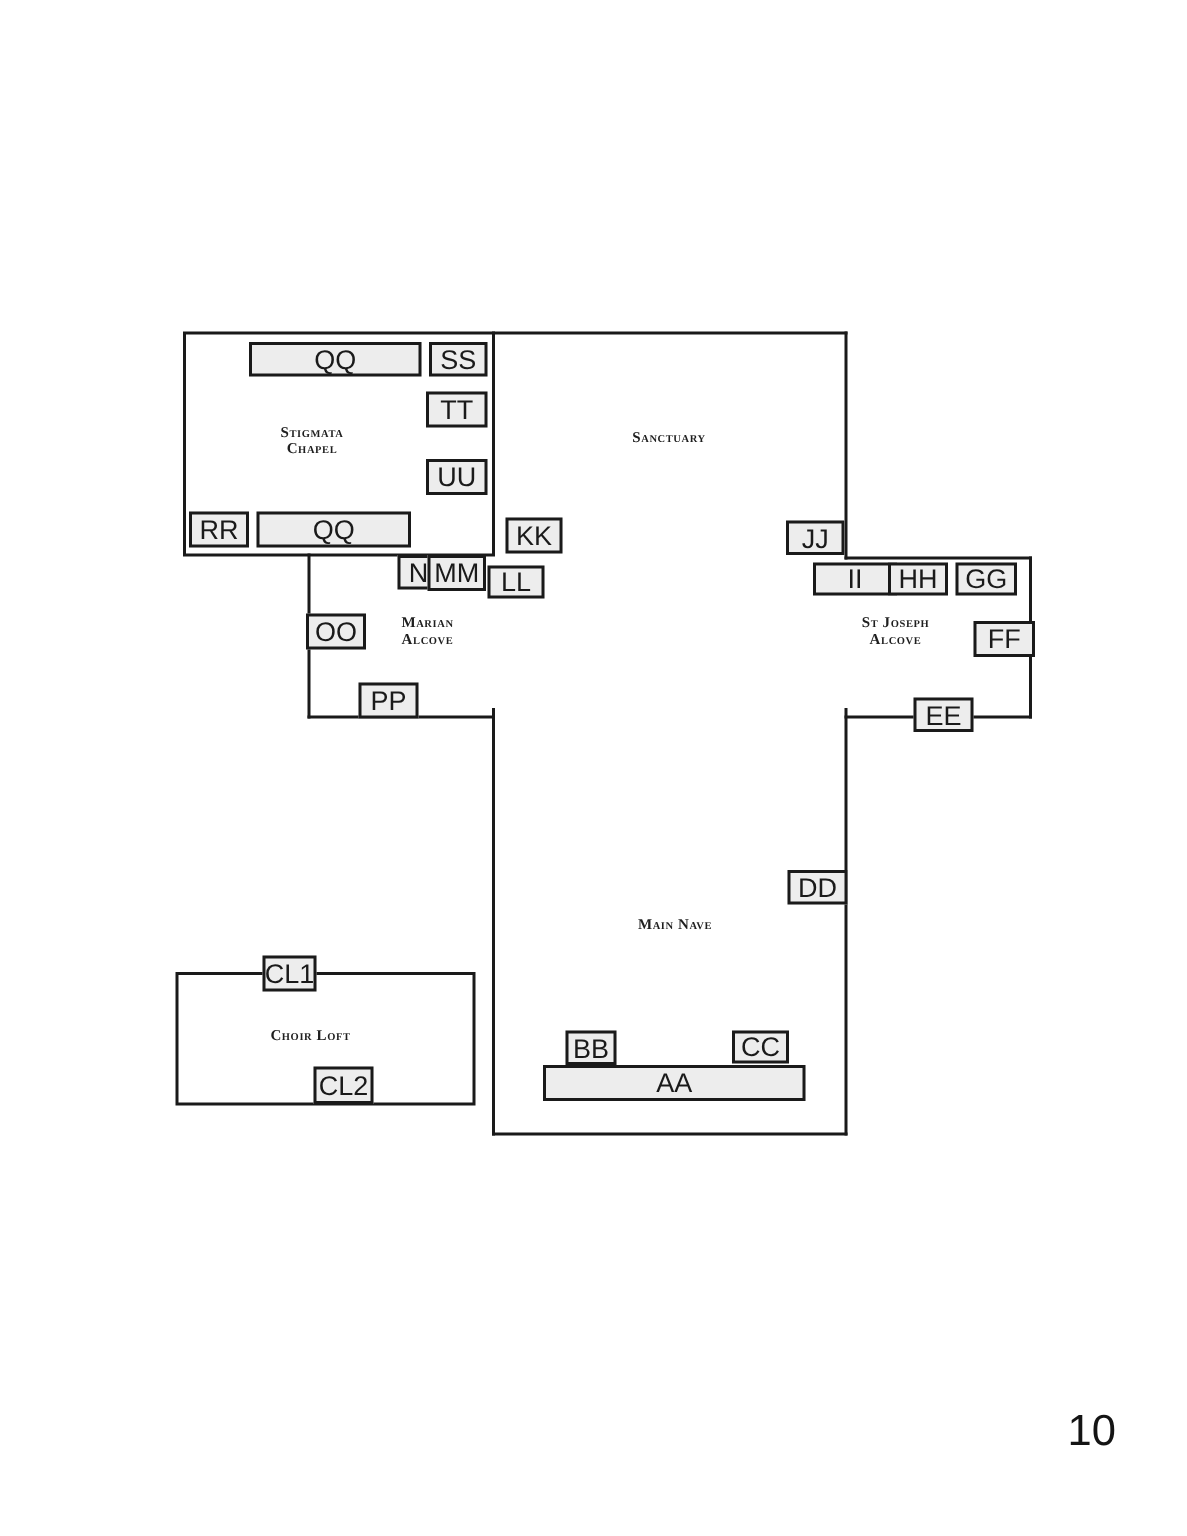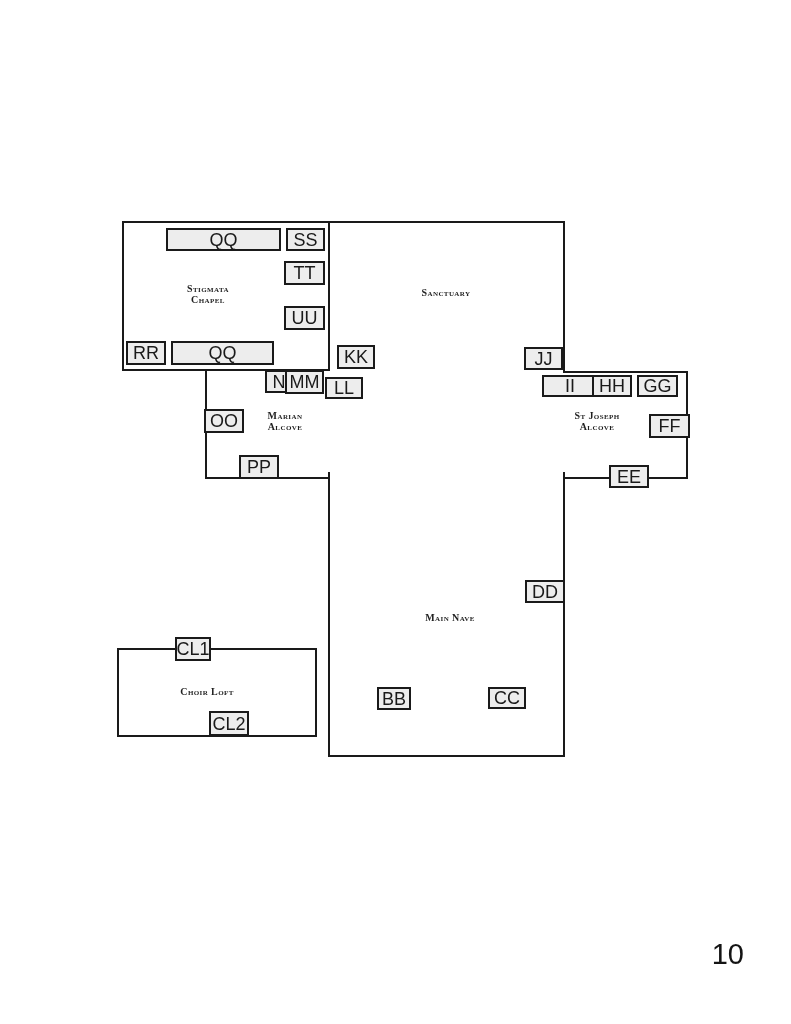--- a/index.html
+++ b/index.html
@@ -90,20 +90,21 @@
       <div class="marker" style="left: 239px; top: 455px; width: 40px; height: 24px;">PP</div>
       <div class="marker" style="left: 524px; top: 347px; width: 39px; height: 23px;">JJ</div>
       <div class="marker" style="left: 542px; top: 375px; width: 56px; height: 22px;">II</div>
       <div class="marker" style="left: 592px; top: 375px; width: 40px; height: 22px;">HH</div>
       <div class="marker" style="left: 637px; top: 375px; width: 41px; height: 22px;">GG</div>
       <div class="marker" style="left: 649px; top: 414px; width: 41px; height: 24px;">FF</div>
       <div class="marker" style="left: 609px; top: 455px; width: 40px; height: 23px; margin-top: 10px;">EE</div>
       <div class="marker" style="left: 525px; top: 580px; width: 40px; height: 23px;">DD</div>
       <div class="marker" style="left: 377px; top: 687px; width: 34px; height: 23px;">BB</div>
       <div class="marker" style="left: 488px; top: 687px; width: 38px; height: 22px;">CC</div>
+      <div class="marker" style="left: 362px; top: 710px; width: 175px; height: 24px;">AA</div>
       <div class="marker" style="left: 175px; top: 637px; width: 36px; height: 24px;">CL1</div>
       <div class="marker" style="left: 193px; top: 711px; width: 40px; height: 25px; margin-left: 16px;">CL2</div>
       <div class="area-label" style="left: 208px; top: 294px;">
         <div>Stigmata</div>
         <div>Chapel</div>
       </div>
       <div class="area-label" style="left: 446px; top: 292px;">
         <div>Sanctuary</div>
       </div>
       <div class="area-label" style="left: 285px; top: 421px;">

